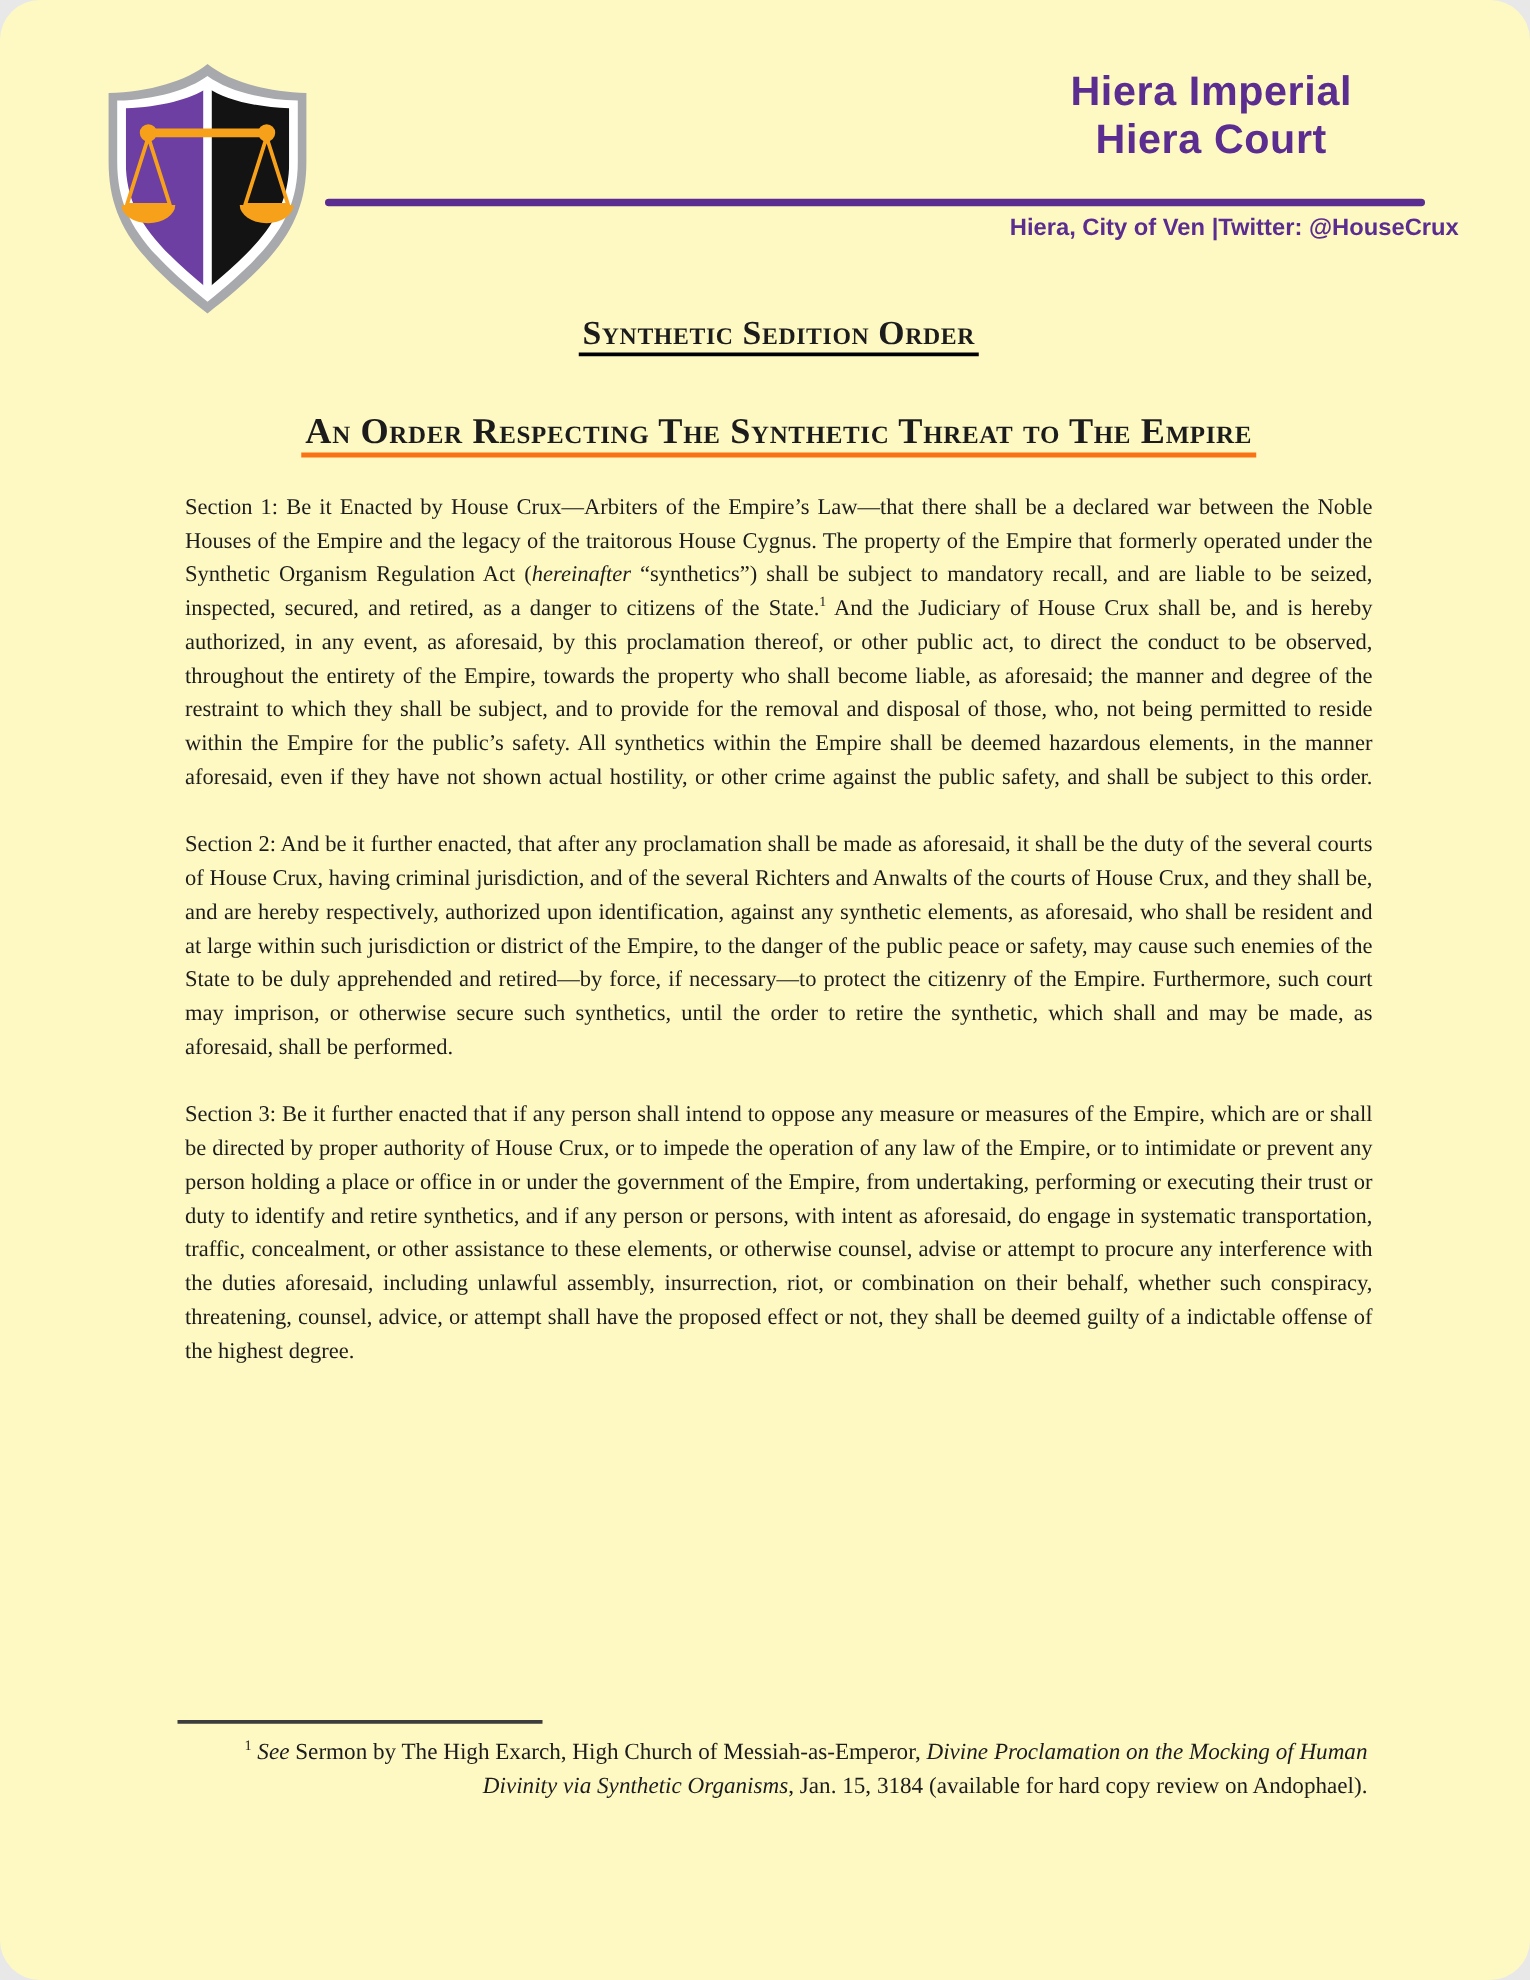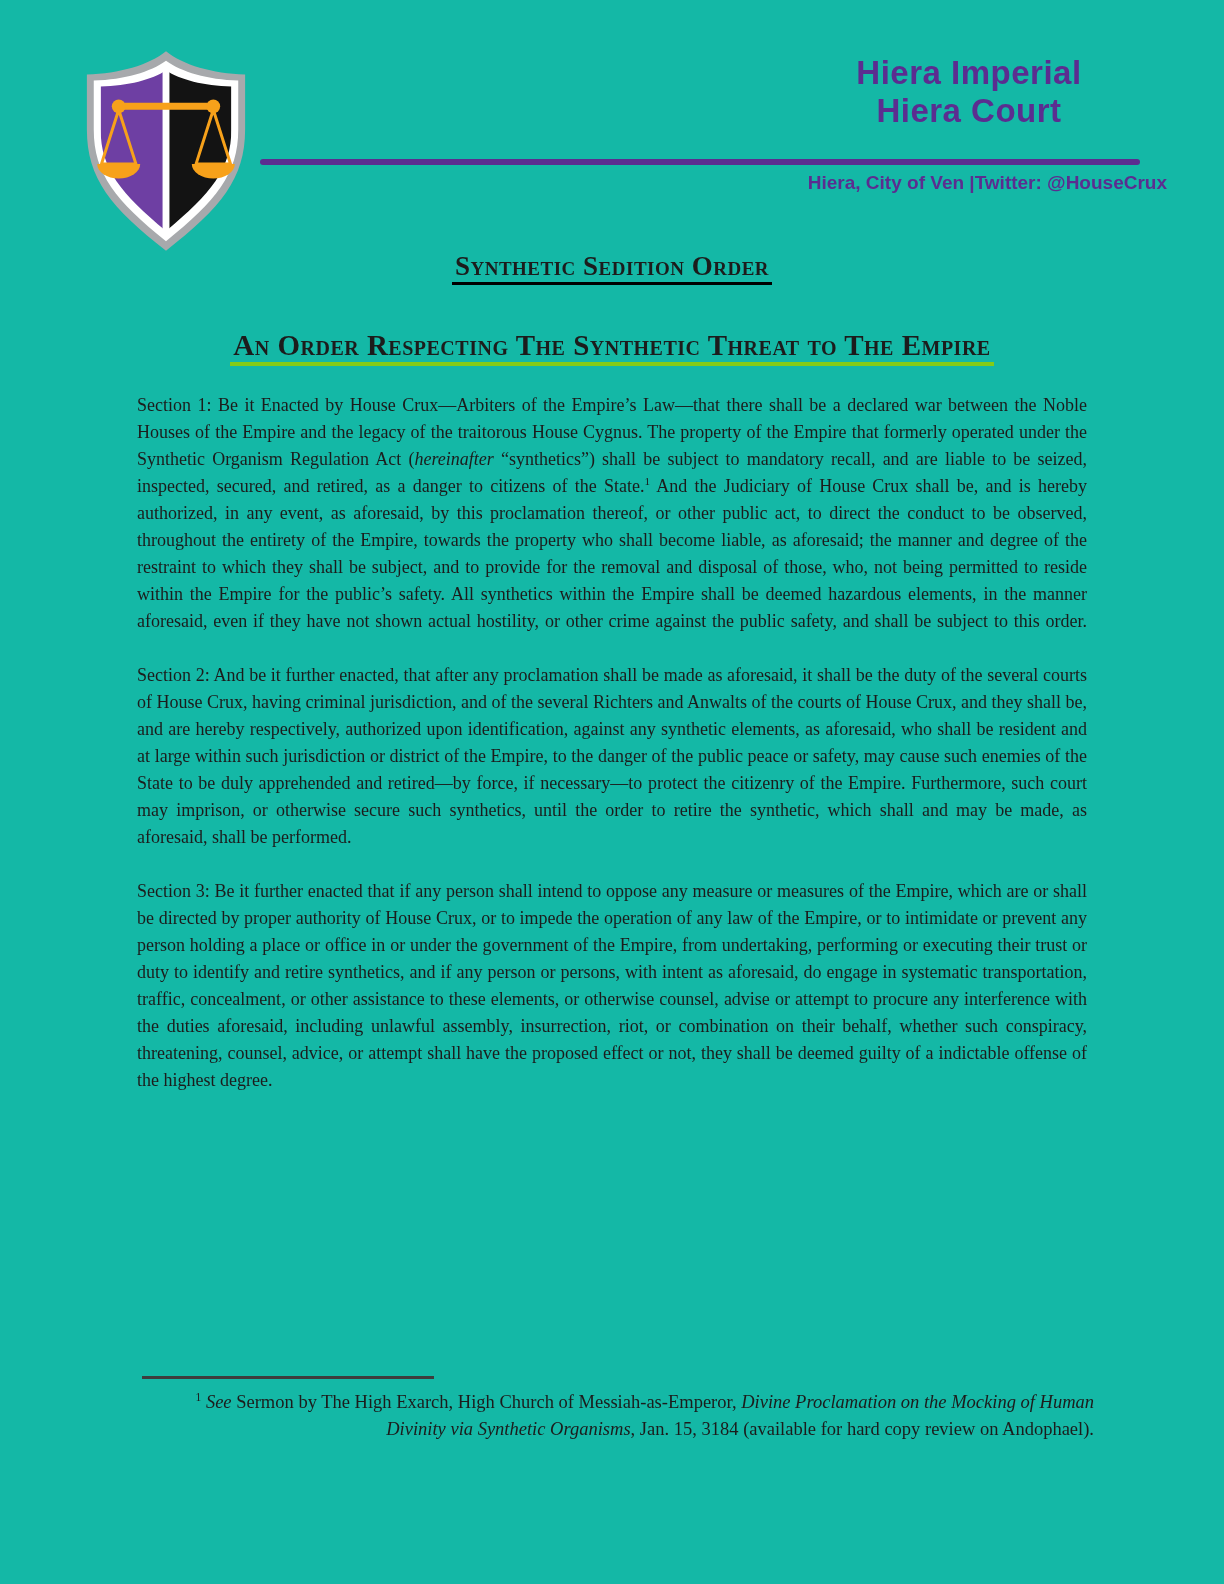--- a/index.html
+++ b/index.html
@@ -1,23 +1,24 @@
 <!DOCTYPE html>
 <html><head>
 <meta charset="utf-8">
 <style>
   html,body { margin:0; padding:0; background:#e8e8e8; }
   .page {
     position:relative;
     width:1224px; height:1584px;
     margin:0 auto;
-    background:#14b8a6;
+    background:#fef9c3;
     font-family:"Liberation Serif", serif;
     color:#1c1c1c;
     overflow:hidden;
+    border-radius:32px;
   }
 
   
   .logo { position:absolute; left:80px; top:46px; width:172px; height:210px; }
 
   .org-name {
     position:absolute; top:54px; right:40px; width:430px;
     text-align:center;
     font-family:"Liberation Sans", sans-serif;
     font-weight:bold;
@@ -32,41 +33,41 @@
   }
   .tagline {
     position:absolute; top:171px; right:57px;
     font-family:"Liberation Sans", sans-serif;
     font-weight:bold;
     font-size:19px; line-height:24px;
     color:#5b2d90;
   }
 
   
-  .doc { position:absolute; left:137px; top:248px; width:950px; }
+  .doc { position:absolute; left:148px; top:248px; width:950px; }
 
   .doc-title {
     margin:0 0 42px 0;
     text-align:center;
     font-size:27px; line-height:36px;
     font-weight:bold;
     font-variant:small-caps;
     letter-spacing:0.5px;
   }
   .doc-title > span { border-bottom:3px solid #000; padding:0 3px 1px 3px; }
 
   .doc-subtitle {
     margin:0 0 28px 0;
     text-align:center;
     font-size:29px; line-height:38px;
     font-weight:bold;
     font-variant:small-caps;
     letter-spacing:0.5px;
   }
-  .doc-subtitle > span { border-bottom:4px solid #84cc16; padding:0 3px 1px 3px; }
+  .doc-subtitle > span { border-bottom:4px solid #f97316; padding:0 3px 1px 3px; }
 
   .body-par {
     margin:0 0 27px 0;
     font-size:18px; line-height:27px;
     text-align:justify;
   }
   .body-par.justify-last { text-align-last:justify; }
   .body-par i { font-style:italic; }
   sup { font-size:0.62em; line-height:0; vertical-align:super; }
 

